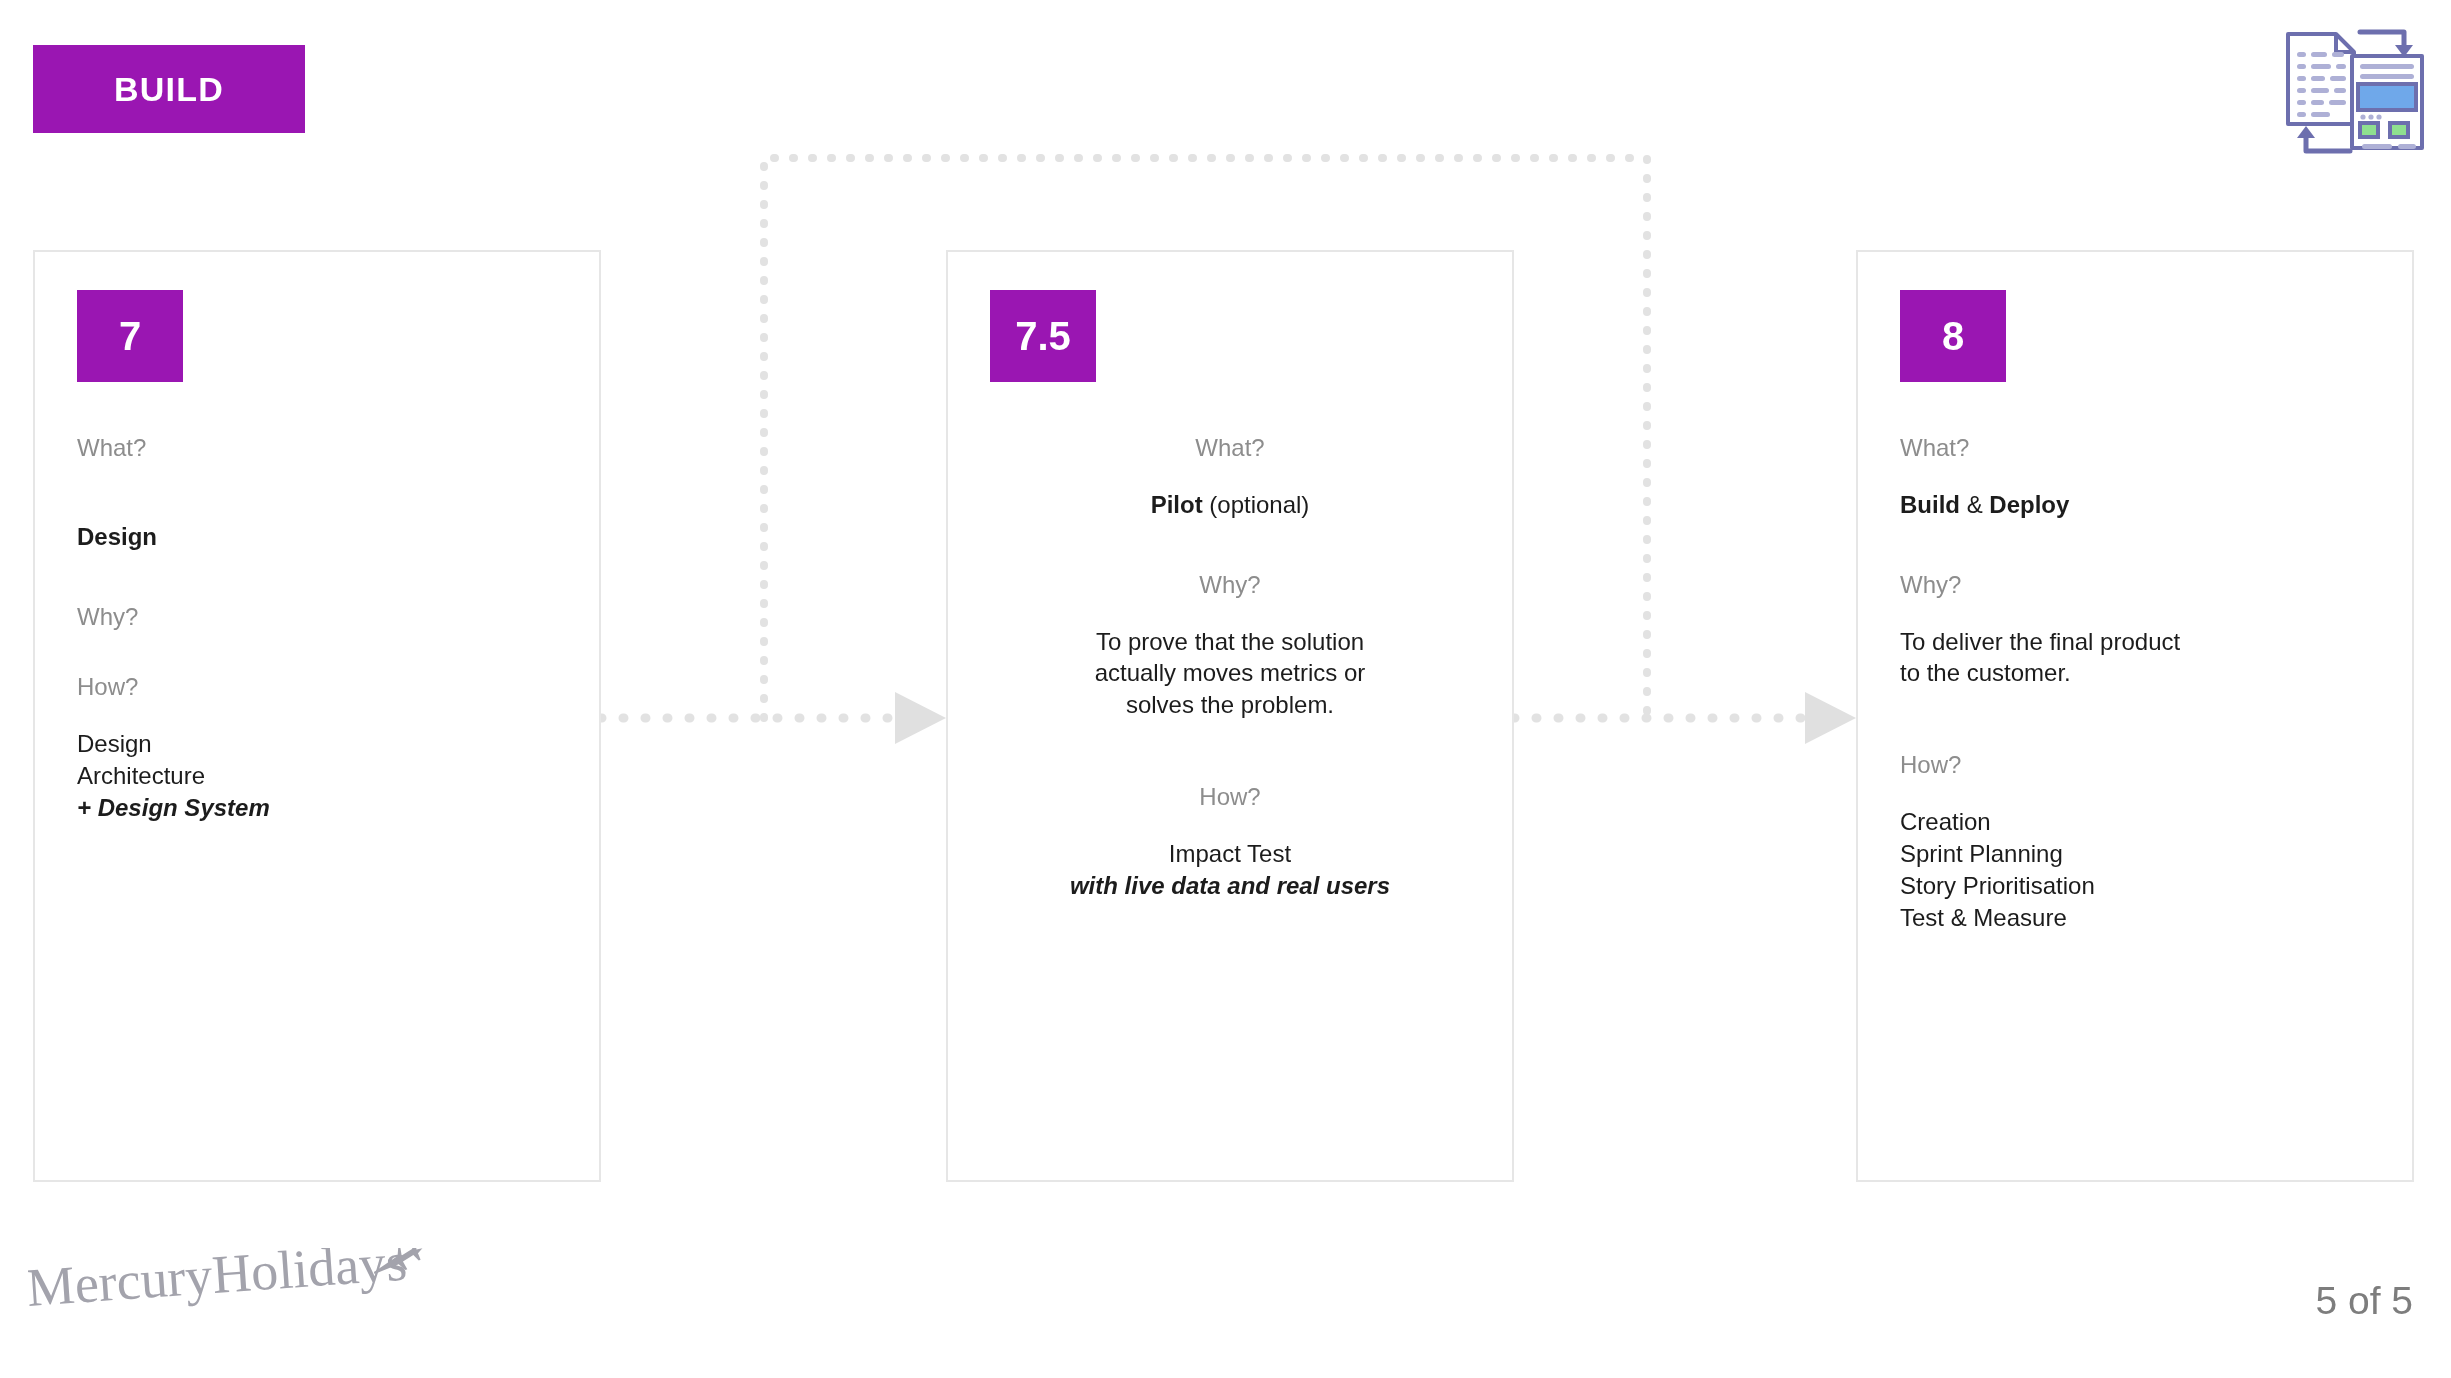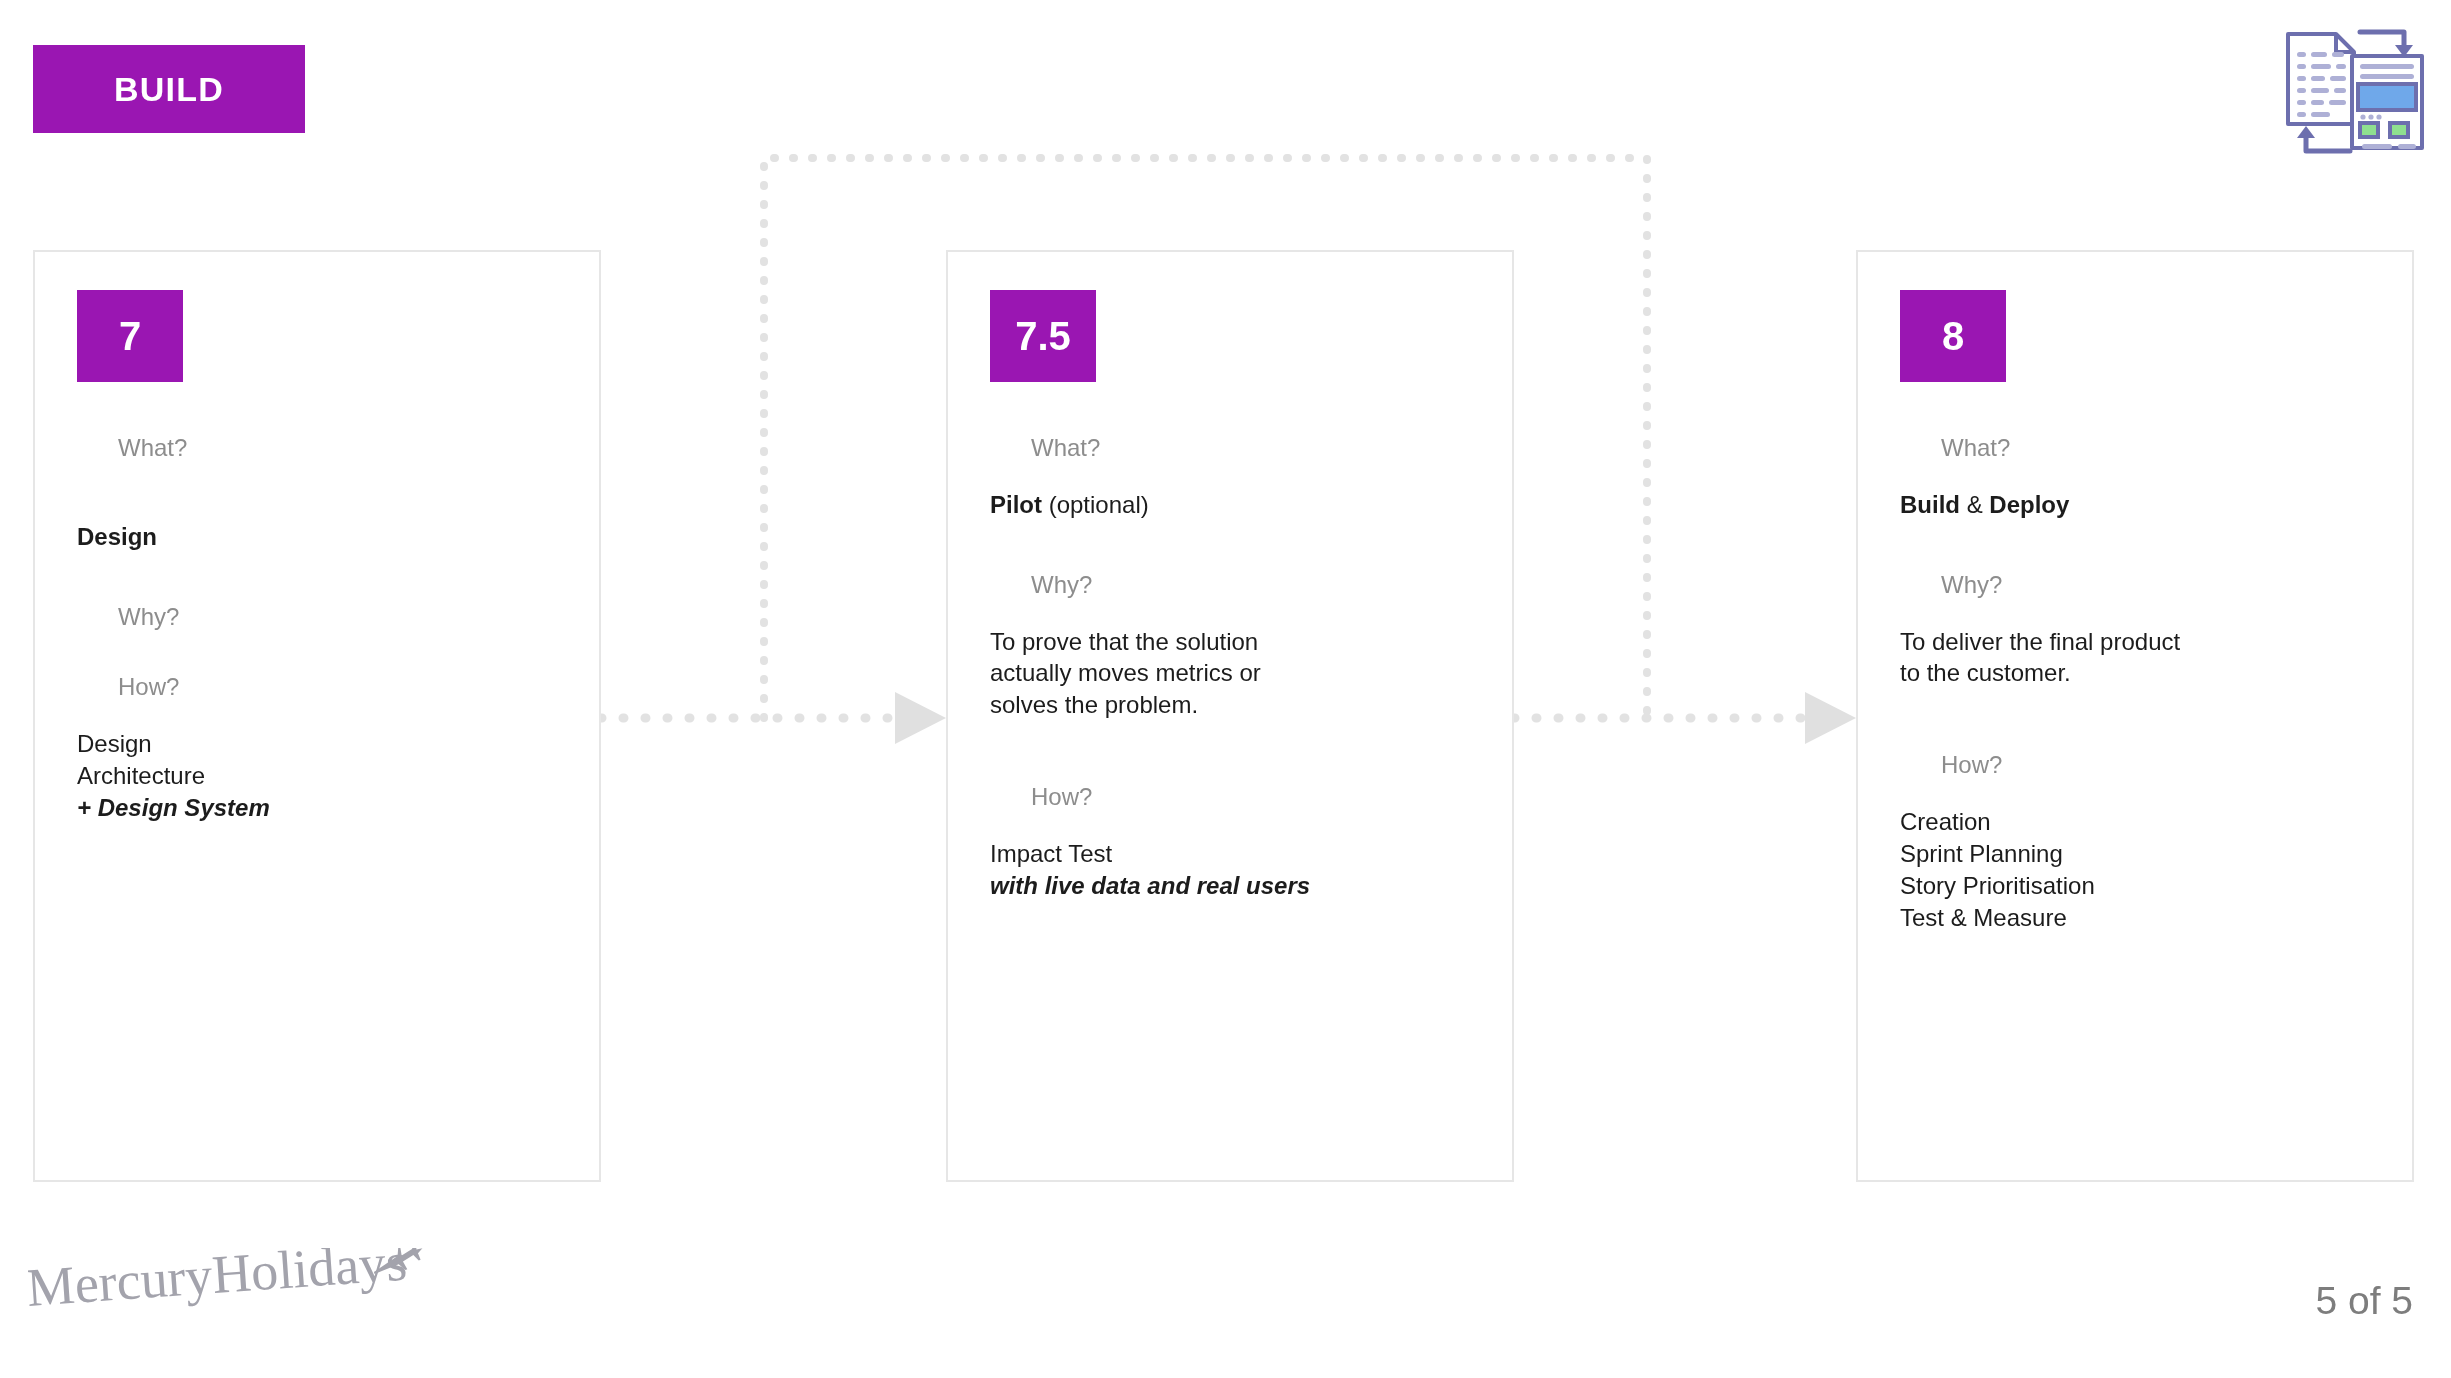--- a/index.html
+++ b/index.html
@@ -57,21 +57,21 @@
   
   .card {
     position: absolute;
     top: 250px;
     height: 932px;
     background: #ffffff;
     border: 2px solid #e6e6e6;
     box-sizing: border-box;
   }
   #card-1 { left: 33px;   width: 568px; }
-  #card-2 { left: 946px;  width: 568px; }
+  #card-2 { left: 946px;  width: 568px; text-align: center; }
   #card-3 { left: 1856px; width: 558px; }
 
   .card-inner {
     padding: 38px 42px 0 42px;
   }
   .step-chip {
     width: 106px;
     height: 92px;
     background: #9A16B2;
     display: flex;
@@ -83,21 +83,20 @@
     color: #ffffff;
     font-size: 40px;
     font-weight: bold;
   }
 
   .q-label {
     color: #8d8d8d;
     font-size: 24px;
     line-height: 1.2;
     margin-bottom: 26px;
-    margin-left: 41px;
   }
   .answer {
     color: #1c1c1c;
     font-size: 24px;
     line-height: 1.33;
     margin-bottom: 46px;
     white-space: pre-line;
   }
   .answer.title { margin-bottom: 50px; }
   .answer b { font-weight: bold; }

